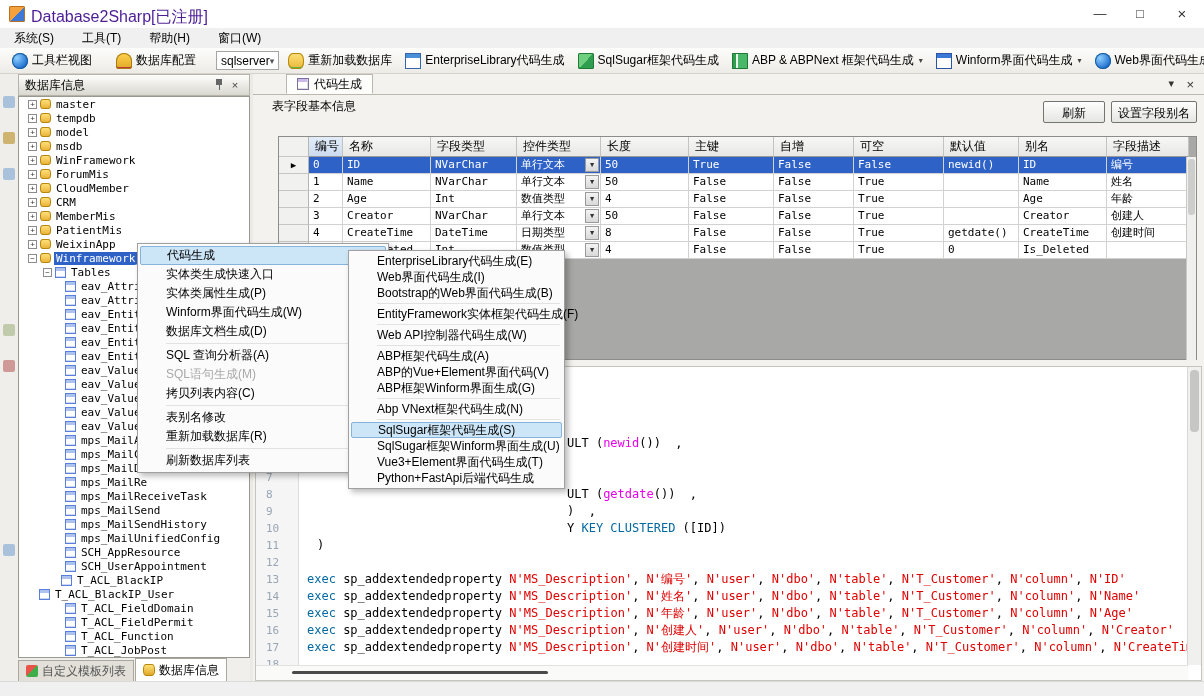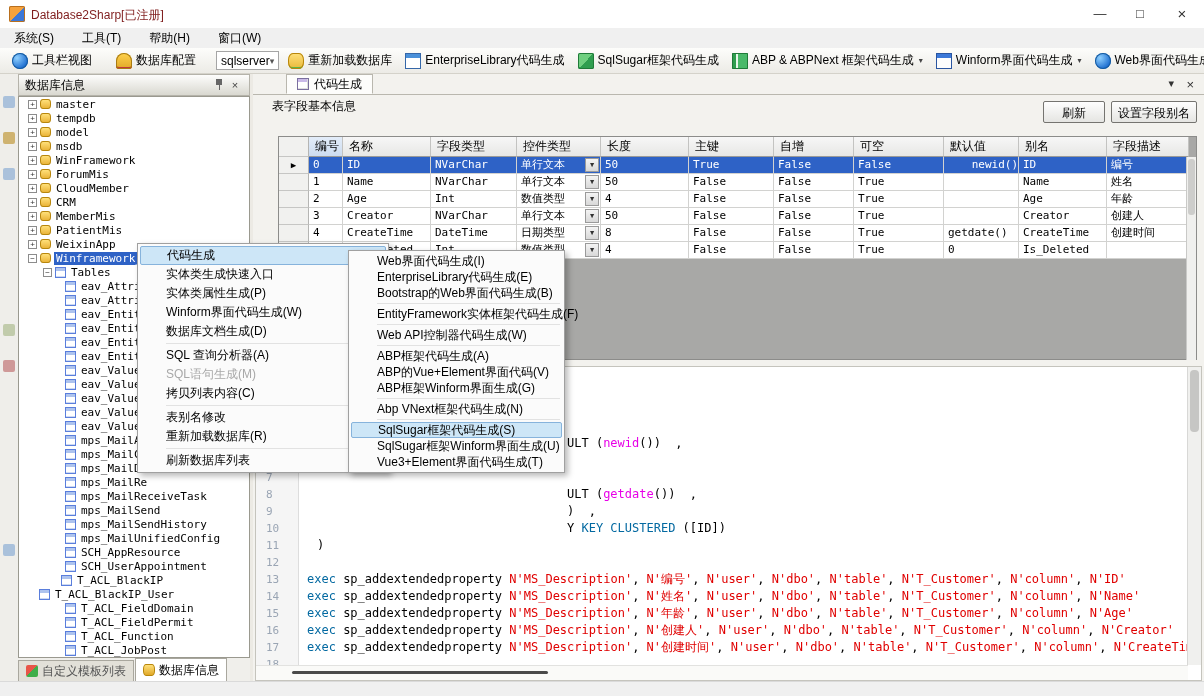--- a/index.html
+++ b/index.html
@@ -2,21 +2,21 @@
 <html><head>
 <meta charset="utf-8">
 <style>
   html,body{margin:0;padding:0;background:#d8d8d8;}
   #app{position:relative;width:1204px;height:696px;background:#f0f0f0;overflow:hidden;
        font-family:"Liberation Sans",sans-serif;font-size:12px;color:#000;}
   
   .titlebar{position:absolute;left:0;top:0;width:1204px;height:28px;background:#ffffff;border-bottom:1px solid #e8e8e8;}
   .appicon{position:absolute;left:9px;top:6px;width:16px;height:16px;border-radius:2px;
            background:linear-gradient(135deg,#f6a23c 0 50%,#3c78d8 50% 100%);box-shadow:inset 0 0 0 1px #b86f1e;}
-  .apptitle{position:absolute;left:31px;top:7px;font-size:12px;color:#7f1d1d;}
+  .apptitle{position:absolute;left:31px;top:7px;font-size:16px;color:#4c1d95;}
   .wbtn{position:absolute;top:0;width:44px;height:28px;text-align:center;line-height:28px;font-size:13px;color:#333;cursor:default;}
   
   .menubar{position:absolute;left:0;top:28px;width:1204px;height:20px;background:#f0f0f0;display:flex;align-items:center;}
   .menubar .mi{padding:0 14px;height:20px;line-height:20px;}
   
   .toolbar{position:absolute;left:0;top:48px;width:1204px;height:26px;
            background:linear-gradient(#fdfdfb,#ecebe6);border-bottom:1px solid #d4d2ca;
            display:flex;align-items:center;gap:5px;padding-left:8px;box-sizing:border-box;}
   .tbtn{display:flex;align-items:center;gap:4px;padding:2px 4px;border-radius:2px;white-space:nowrap;}
   .tsep{width:1px;height:18px;background:#c9c7bf;margin:0 3px;}
@@ -424,21 +424,21 @@
           <div class="grow sel">
             <div class="gc rowhdr" style="width: 30px;">▶</div>
             <div class="gc" style="width: 34px;">0</div>
             <div class="gc" style="width: 88px;">ID</div>
             <div class="gc" style="width: 86px;">NVarChar</div>
             <div class="gc" style="width: 84px;">单行文本<div class="cbtn">▼</div></div>
             <div class="gc" style="width: 88px;">50</div>
             <div class="gc" style="width: 85px;">True</div>
             <div class="gc" style="width: 80px;">False</div>
             <div class="gc" style="width: 90px;">False</div>
-            <div class="gc" style="width: 75px; text-align: right;">newid()</div>
+            <div class="gc" style="width: 75px;">newid()</div>
             <div class="gc" style="width: 88px;">ID</div>
             <div class="gc" style="width: 82px;">编号</div>
           </div>
           <div class="grow">
             <div class="gc rowhdr" style="width: 30px;"></div>
             <div class="gc" style="width: 34px;">1</div>
             <div class="gc" style="width: 88px;">Name</div>
             <div class="gc" style="width: 86px;">NVarChar</div>
             <div class="gc" style="width: 84px;">单行文本<div class="cbtn">▼</div></div>
             <div class="gc" style="width: 88px;">50</div>
@@ -599,24 +599,24 @@
       <div class="mitem">
         <div>重新加载数据库(R)</div>
       </div>
       <div class="msep"></div>
       <div class="mitem">
         <div>刷新数据库列表</div>
       </div>
     </div>
   <div class="cmenu" id="menu2" style="left:348px;top:250px;width:217px">
       <div class="mitem">
+        <div>EnterpriseLibrary代码生成(E)</div>
+      </div>
+      <div class="mitem">
         <div>Web界面代码生成(I)</div>
-      </div>
-      <div class="mitem">
-        <div>EnterpriseLibrary代码生成(E)</div>
       </div>
       <div class="mitem">
         <div>Bootstrap的Web界面代码生成(B)</div>
       </div>
       <div class="msep"></div>
       <div class="mitem">
         <div>EntityFramework实体框架代码生成(F)</div>
       </div>
       <div class="msep"></div>
       <div class="mitem">
@@ -639,15 +639,18 @@
       <div class="msep"></div>
       <div class="mitem hot">
         <div>SqlSugar框架代码生成(S)</div>
       </div>
       <div class="mitem">
         <div>SqlSugar框架Winform界面生成(U)</div>
       </div>
       <div class="mitem">
         <div>Vue3+Element界面代码生成(T)</div>
       </div>
+      <div class="mitem">
+        <div>Python+FastApi后端代码生成</div>
+      </div>
     </div>
 
 </div>
 
 </body></html>

